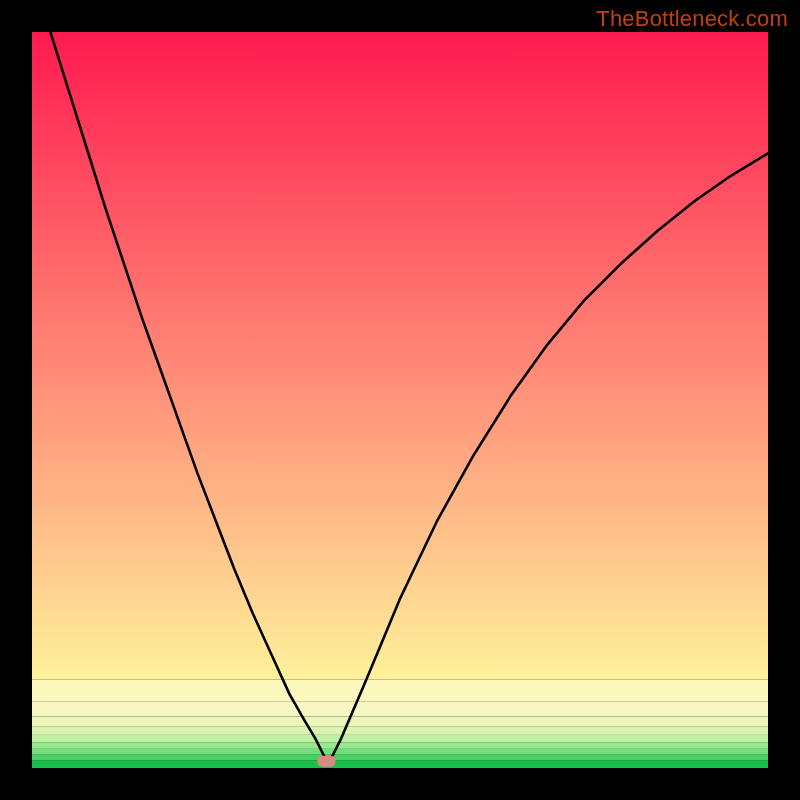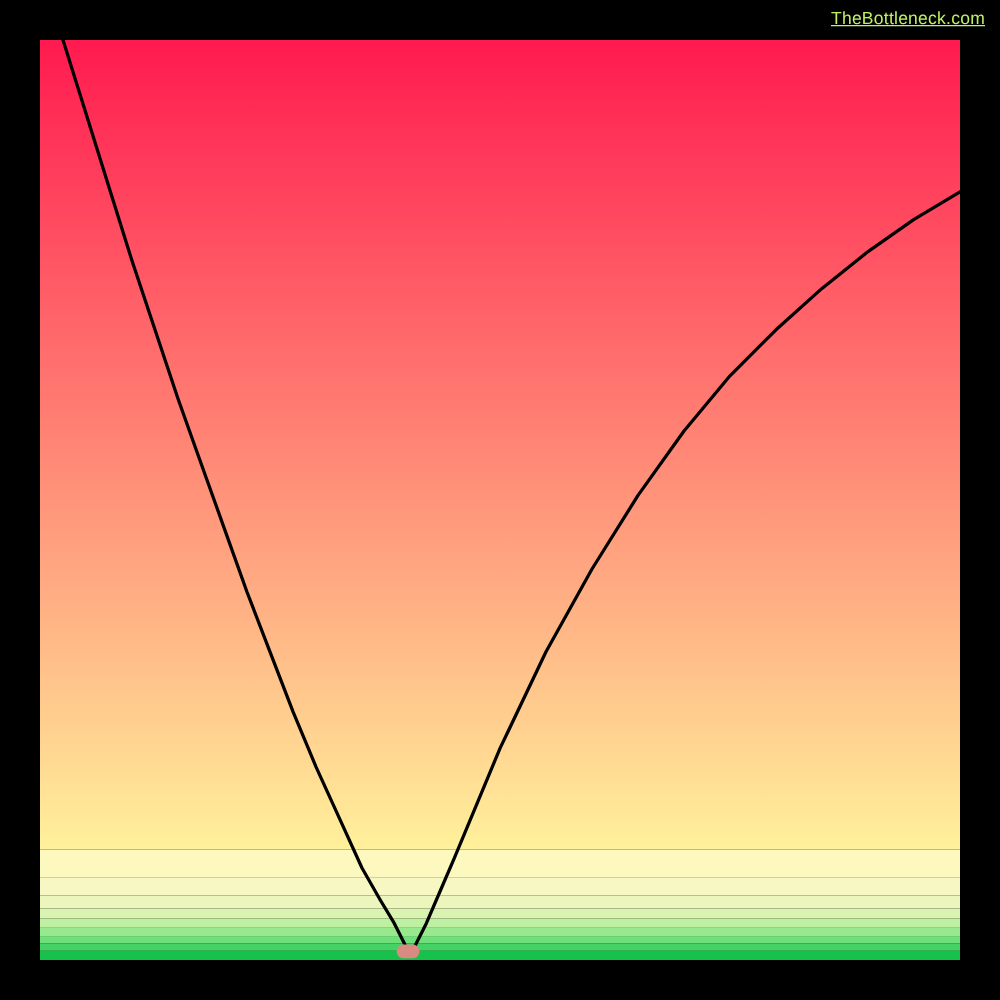--- a/index.html
+++ b/index.html
@@ -16,26 +16,25 @@
     left: 0;
     top: 0;
     width: 800px;
     height: 800px;
     background: #000;
   }
   .watermark {
     position: absolute;
     top: 6px;
     right: 12px;
-    color: #bef264;
-    font-size: 14px;
+    color: #c2410c;
+    font-size: 22px;
     font-weight: 400;
     letter-spacing: 0.2px;
     user-select: none;
-    text-decoration: underline;
   }
   .plot-wrap {
     position: absolute;
     left: 32px;
     top: 32px;
     width: 736px;
     height: 736px;
   }
   svg { display: block; }
 </style>

